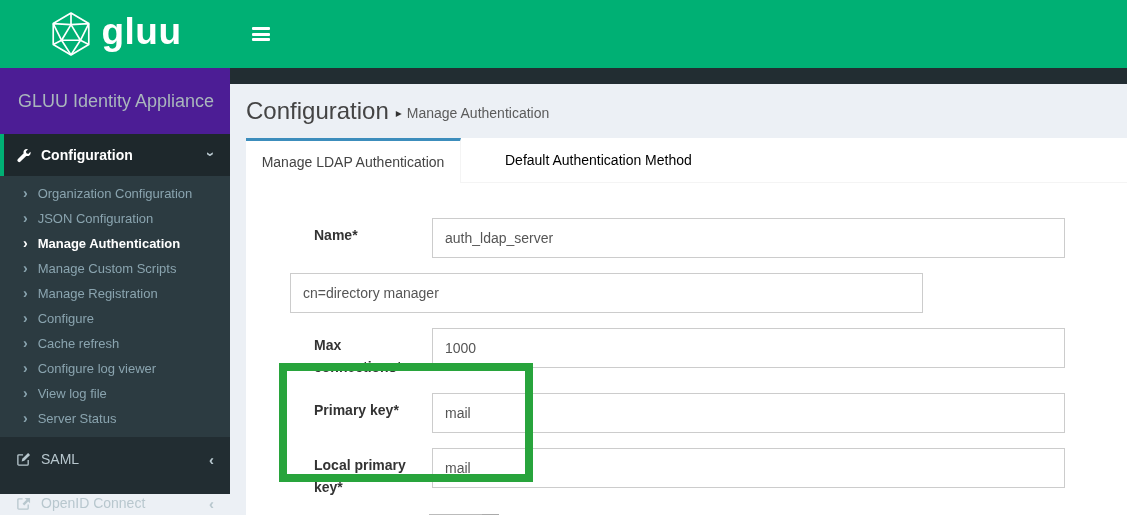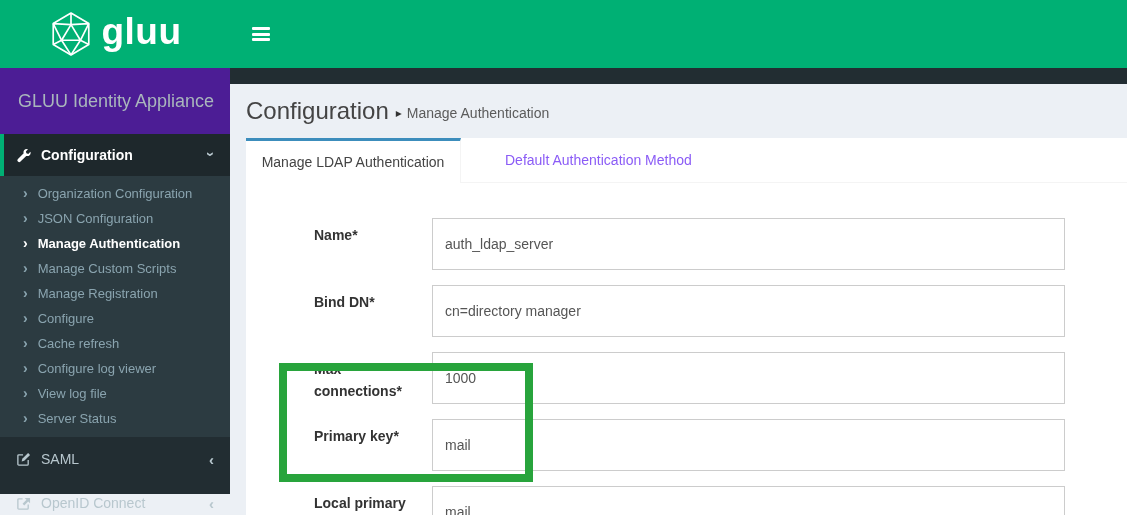--- a/index.html
+++ b/index.html
@@ -89,34 +89,34 @@
   .tab {
     display:flex; align-items:center; justify-content:center;
     font-size:14px; cursor:pointer;
   }
   .tab.active {
     width:215px; background:#fff; color:#444;
     border-top:3px solid #3c8dbc;
     border-right:1px solid #f4f4f4;
   }
   .tab.inactive {
-    padding:0 44px; color:#8b5cf6;
+    padding:0 44px; color:#000000;
     border-bottom:1px solid #f4f4f4;
   }
   .tab-filler { flex:1; border-bottom:1px solid #f4f4f4; }
 
   .form-area { padding:35px 0 0 44px; }
   .form-row { display:flex; margin-bottom:15px; }
   .form-label {
     width:118px; flex:0 0 118px;
     font-size:14px; font-weight:bold; color:#333;
     padding-top:7px; line-height:1.55;margin-left:24px;
   }
   .form-input {
-    width:633px; height:52px;
+    width:633px; height:40px;
     border:1px solid #ccc; border-radius:0;
     font-family:"Liberation Sans", sans-serif;
     font-size:14px; color:#555;
     padding:0 12px; background:#fff; outline:none;
   }
   .spinner { display:flex; align-items:stretch; height:30px; margin-left:-3px; }
   .spinner-input {
     width:53px; border:1px solid #bbb; font-size:15px; color:#5a6b7d;
     padding:0 0 0 4px; outline:none; background:#fff;
     font-family:"Liberation Sans", sans-serif;
@@ -254,21 +254,20 @@
       </div>
 
       <div class="form-area">
 
         <div class="form-row">
           <label class="form-label">Name*</label>
           <input class="form-input" type="text" value="auth_ldap_server" style="">
         </div>
 
         <div class="form-row">
-          <label class="form-label">Bind DN*</label>
           <input class="form-input" type="text" value="cn=directory manager" style="">
         </div>
 
         <div class="form-row">
           <label class="form-label">Max connections*</label>
           <input class="form-input" type="text" value="1000" style="">
         </div>
 
         <div class="form-row">
           <label class="form-label">Primary key*</label>

